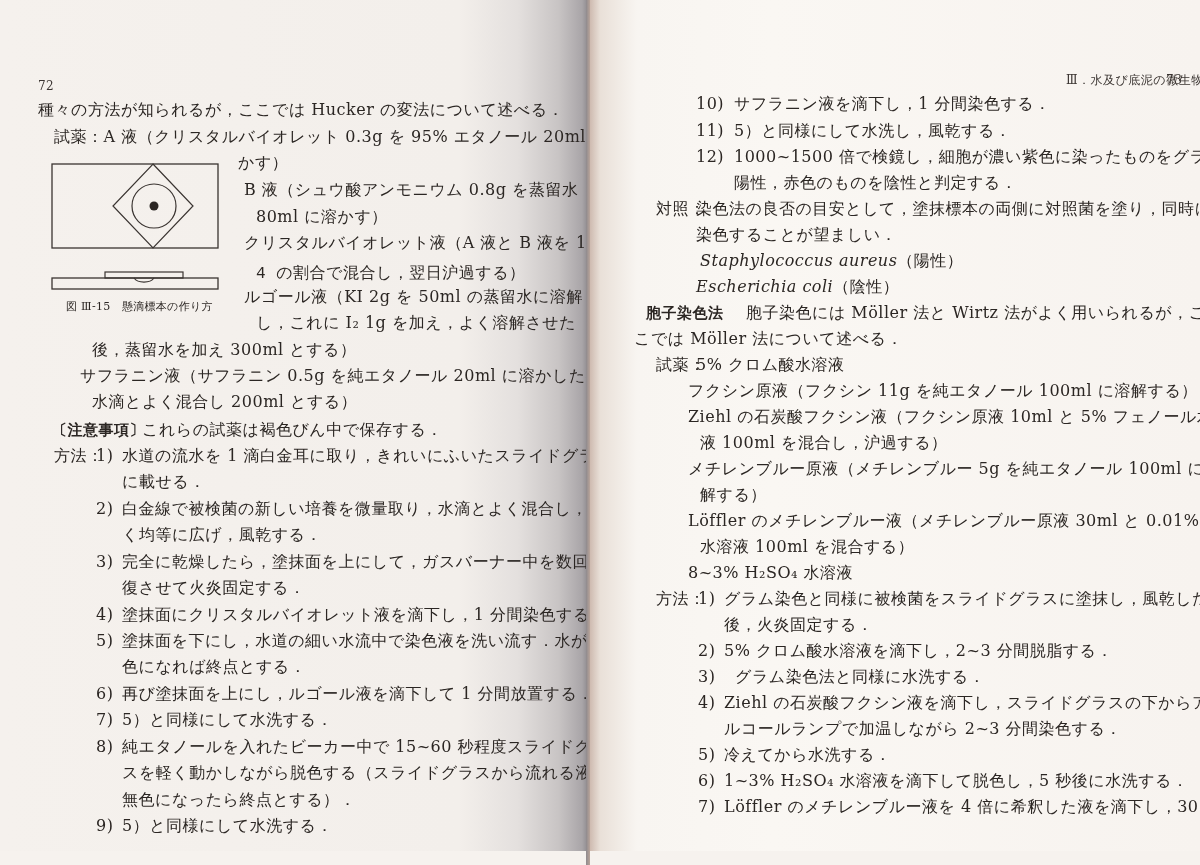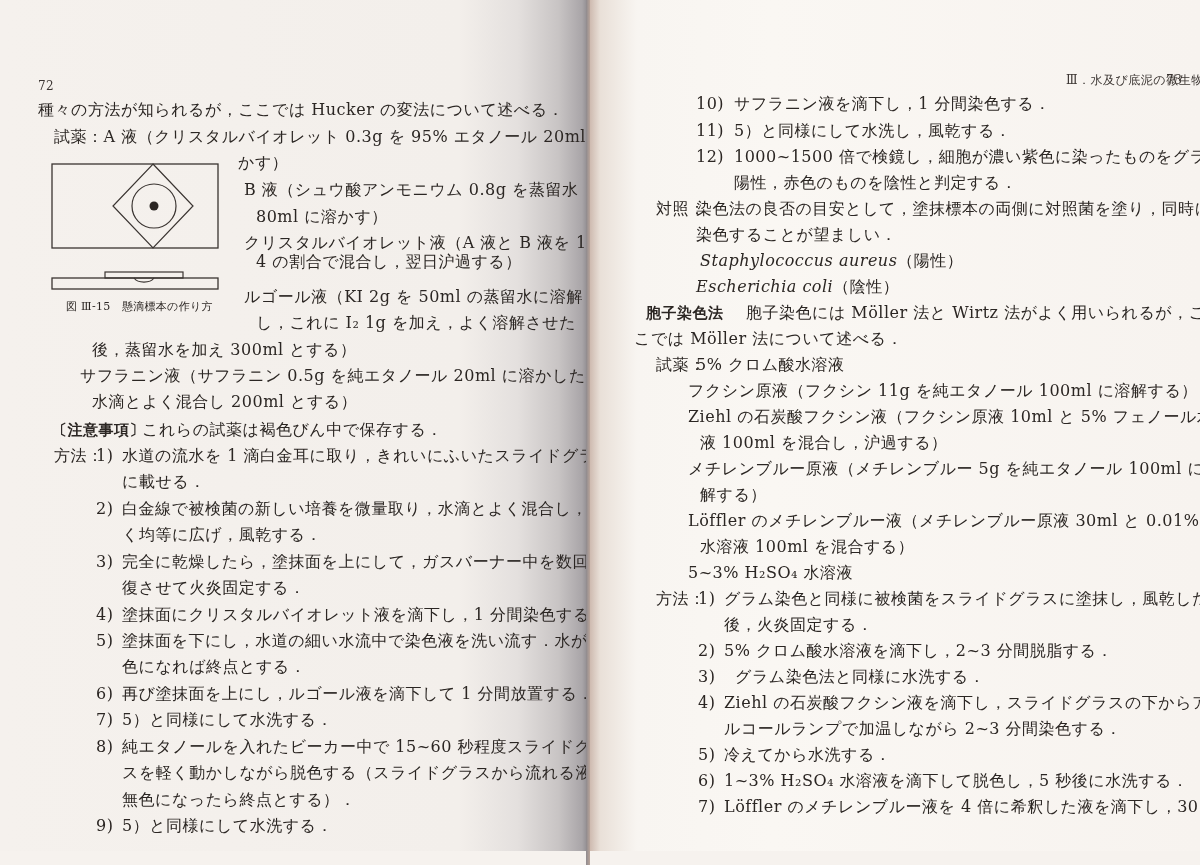--- a/index.html
+++ b/index.html
@@ -35,21 +35,21 @@
 
 <div class="page" id="left-page">
   <div class="line small header" style="left:38px;top:76px;">72</div>
 
   <div class="line" style="left:38px;top:100px;">種々の方法が知られるが，ここでは Hucker の変法について述べる．</div>
   <div class="line" style="left:54px;top:127px;">試薬：A 液（クリスタルバイオレット 0.3g を 95% エタノール 20ml に溶</div>
   <div class="line" style="left:238px;top:153px;">かす）</div>
   <div class="line" style="left:244px;top:180px;">B 液（シュウ酸アンモニウム 0.8g を蒸留水</div>
   <div class="line" style="left:256px;top:207px;">80ml に溶かす）</div>
   <div class="line" style="left:244px;top:233px;">クリスタルバイオレット液（A 液と B 液を 1：</div>
-  <div class="line" style="left:256px;top:252px;">4 の割合で混合し，翌日沪過する）</div>
+  <div class="line" style="left:256px;top:264px;font-family:Liberation Mono, monospace;">4 の割合で混合し，翌日沪過する）</div>
   <div class="line" style="left:244px;top:287px;">ルゴール液（KI 2g を 50ml の蒸留水に溶解</div>
   <div class="line" style="left:256px;top:313px;">し，これに I₂ 1g を加え，よく溶解させた</div>
   <div class="line" style="left:92px;top:340px;">後，蒸留水を加え 300ml とする）</div>
   <div class="line" style="left:80px;top:366px;">サフラニン液（サフラニン 0.5g を純エタノール 20ml に溶かした後，</div>
   <div class="line" style="left:92px;top:392px;">水滴とよく混合し 200ml とする）</div>
 
   <svg style="left:50px;top:162px;" width="170" height="90" viewBox="0 0 170 90">
     <rect x="2" y="2" width="166" height="84" fill="none" stroke="#3a3431" stroke-width="1.3"></rect>
     <polygon points="103,2 143,44 103,86 63,44" fill="none" stroke="#3a3431" stroke-width="1.2"></polygon>
     <circle cx="104" cy="44" r="22" fill="none" stroke="#3a3431" stroke-width="1.2"></circle>
@@ -125,21 +125,21 @@
 
   <div class="line" style="left:68px;top:355px;">試薬：</div>
   <div class="line" style="left:108px;top:355px;">5% クロム酸水溶液</div>
   <div class="line" style="left:100px;top:381px;">フクシン原液（フクシン 11g を純エタノール 100ml に溶解する）</div>
   <div class="line" style="left:100px;top:407px;">Ziehl の石炭酸フクシン液（フクシン原液 10ml と 5% フェノール水溶</div>
   <div class="line" style="left:112px;top:433px;">液 100ml を混合し，沪過する）</div>
   <div class="line" style="left:100px;top:459px;">メチレンブルー原液（メチレンブルー 5g を純エタノール 100ml に溶</div>
   <div class="line" style="left:112px;top:485px;">解する）</div>
   <div class="line" style="left:100px;top:511px;">Löffler のメチレンブルー液（メチレンブルー原液 30ml と 0.01% KOH</div>
   <div class="line" style="left:112px;top:537px;">水溶液 100ml を混合する）</div>
-  <div class="line" style="left:100px;top:563px;">5~3% H₂SO₄ 水溶液</div>
+  <div class="line" style="left:100px;top:563px;">8~3% H₂SO₄ 水溶液</div>
 
   <div class="line" style="left:68px;top:589px;">方法：</div>
   <div class="line" style="left:110px;top:589px;">1)</div>
   <div class="line" style="left:136px;top:589px;">グラム染色と同様に被検菌をスライドグラスに塗抹し，風乾した</div>
   <div class="line" style="left:136px;top:615px;">後，火炎固定する．</div>
 
   <div class="line" style="left:110px;top:641px;">2)</div>
   <div class="line" style="left:136px;top:641px;">5% クロム酸水溶液を滴下し，2~3 分間脱脂する．</div>
 
   <div class="line" style="left:110px;top:667px;">3)</div>

